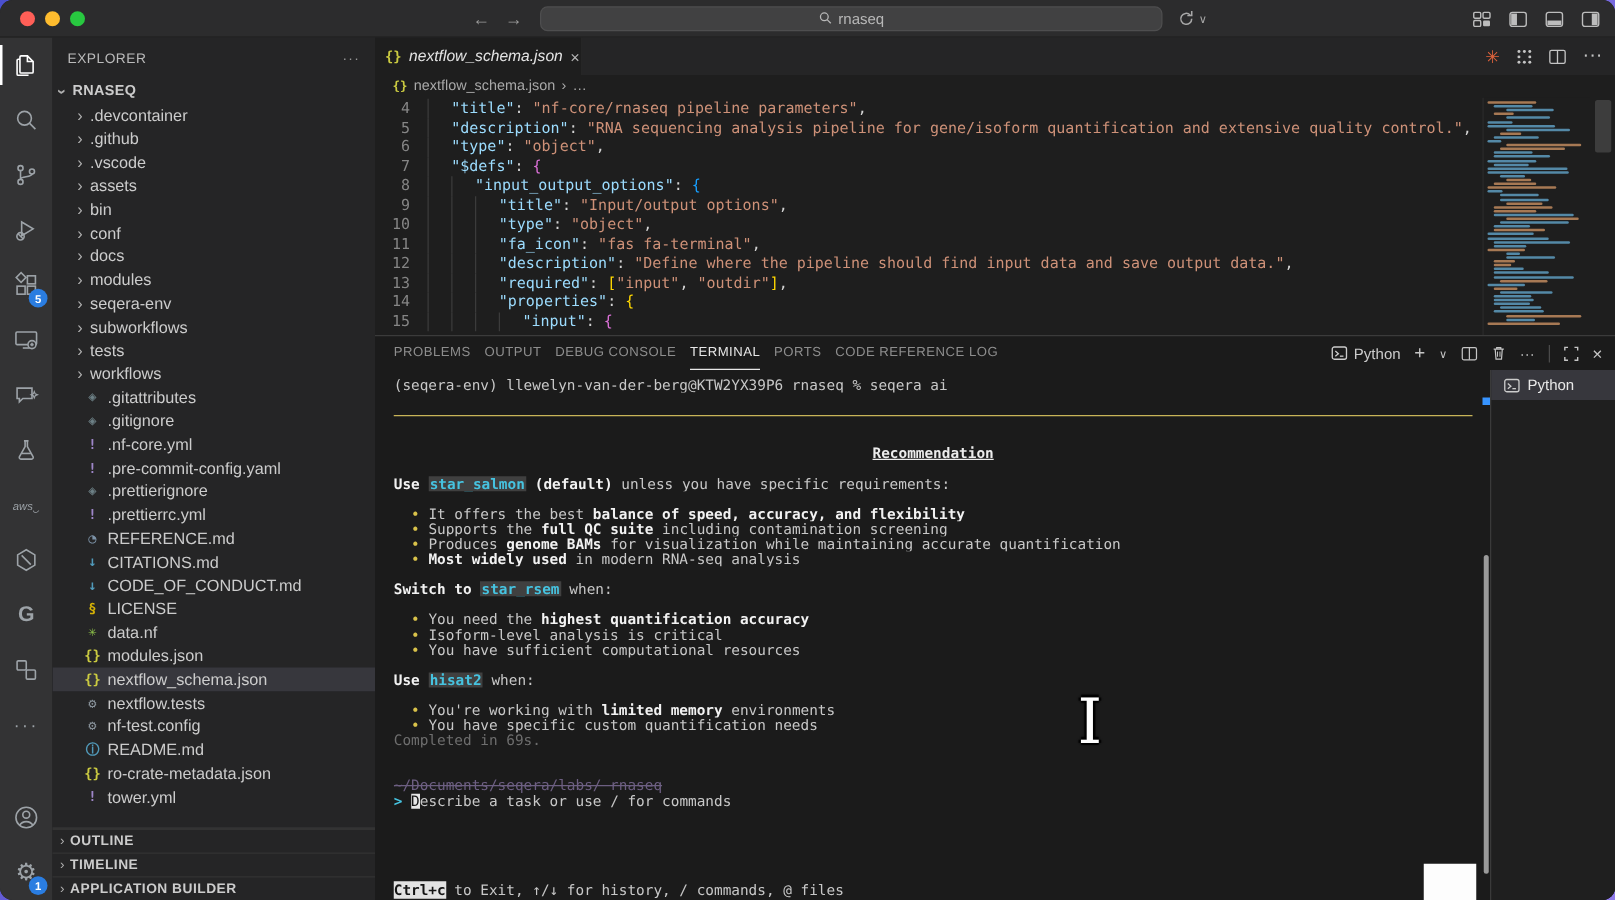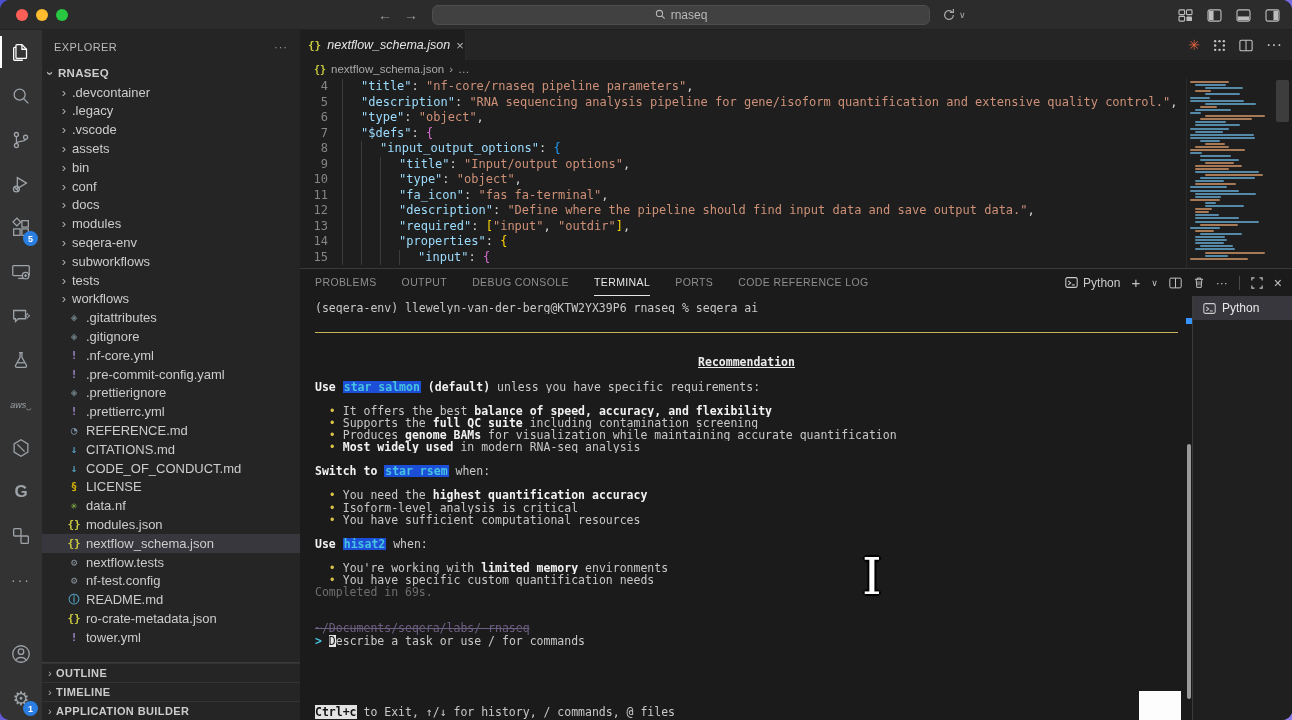--- a/index.html
+++ b/index.html
@@ -70,34 +70,34 @@
   .ln{width:42px;text-align:right;color:#858585;flex:none;padding-right:14px;}
   .ig{display:inline-block;width:19px;border-left:1px solid #3b3b3b;height:15.5px;flex:none;}
   .tk-k{color:#9cdcfe}.tk-s{color:#ce9178}.tk-p{color:#d4d4d4}
   .tk-b1{color:#ffd700}.tk-b2{color:#da70d6}.tk-b3{color:#179fff}
   .minimap{position:absolute;right:20px;top:0;width:86px;height:100%;background:#1e1e1e;border-left:1px solid #2a2a2a;}
   .mm-l{position:absolute;height:2px;border-radius:1px;opacity:.85;}
   .edscroll{position:absolute;right:3px;top:2px;width:13px;height:42px;background:rgba(121,121,121,.35);border-radius:2px;}
 
   
   .panel{height:452px;background:#1b1b1b;border-top:1px solid #3b3b3b;display:flex;flex-direction:column;flex:none;position:relative;}
-  .ptabs{height:27px;display:flex;align-items:center;padding-left:15px;gap:25px;flex:none;position:relative;}
+  .ptabs{height:27px;display:flex;align-items:center;padding-left:15px;gap:11px;flex:none;position:relative;}
   .ptab{font-size:10.5px;letter-spacing:.4px;color:#8e8e8e;height:100%;display:flex;align-items:center;cursor:pointer;border-bottom:1px solid transparent;}
   .ptab.active{color:#e7e7e7;border-bottom:1px solid #e7e7e7;}
   .pactions{position:absolute;right:10px;top:0;height:27px;display:flex;align-items:center;gap:11px;color:#c5c5c5;font-size:12px;}
   .pactions .sep{width:1px;height:14px;background:#4a4a4a;}
   .pshell{display:flex;align-items:center;gap:5px;font-size:12px;color:#cccccc;}
 
   .pbody{flex:1;display:flex;min-height:0;position:relative;}
   .term{width:886px;flex:none;position:relative;padding:6px 8px 0 15px;font-family:"DejaVu Sans Mono",monospace;}
   .tl-row{height:12.1px;line-height:12.1px;font-size:11.5px;color:#c8c8c8;white-space:pre;overflow:hidden;}
   .tl-row.center{text-align:center;}
   .tl-hr{border-top:1px solid #c8b458;margin-top:6px;height:12.1px;}
   .sb-b{font-weight:bold;color:#f2f2f2;}
-  .sb-c{color:#46c3e0;background:#1d4ed8;font-weight:bold;padding:0 1px;}
+  .sb-c{color:#46c3e0;background:#404040;font-weight:bold;padding:0 1px;}
   .sb-y{color:#d9c24a;}
   .sb-d{color:#6e6e6e;}
   .sb-u{font-weight:bold;text-decoration:underline;color:#ececec;}
   .sb-path{color:#6d5f82;text-decoration:line-through;}
   .sb-cur{background:#e6e6e6;color:#141414;}
   .sb-kbd{background:#e2e2e2;color:#141414;font-weight:bold;}
   .sb-pr{color:#46c3e0;font-weight:bold;}
   .termfooter{position:absolute;left:15px;bottom:1px;height:14px;font-size:11.5px;font-family:"DejaVu Sans Mono",monospace;color:#c8c8c8;white-space:pre;}
 
   .tscroll{width:6px;flex:none;position:relative;}
@@ -266,21 +266,21 @@
           <div class="trow root">
             <span class="chev">›</span>
             <span>RNASEQ</span>
           </div>
           <div class="trow" style="padding-left: 14px;">
             <span class="chev">›</span>
             <span>.devcontainer</span>
           </div>
           <div class="trow" style="padding-left: 14px;">
             <span class="chev">›</span>
-            <span>.legacy</span>
+            <span>.github</span>
           </div>
           <div class="trow" style="padding-left: 14px;">
             <span class="chev">›</span>
             <span>.vscode</span>
           </div>
           <div class="trow" style="padding-left: 14px;">
             <span class="chev">›</span>
             <span>assets</span>
           </div>
           <div class="trow" style="padding-left: 14px;">

